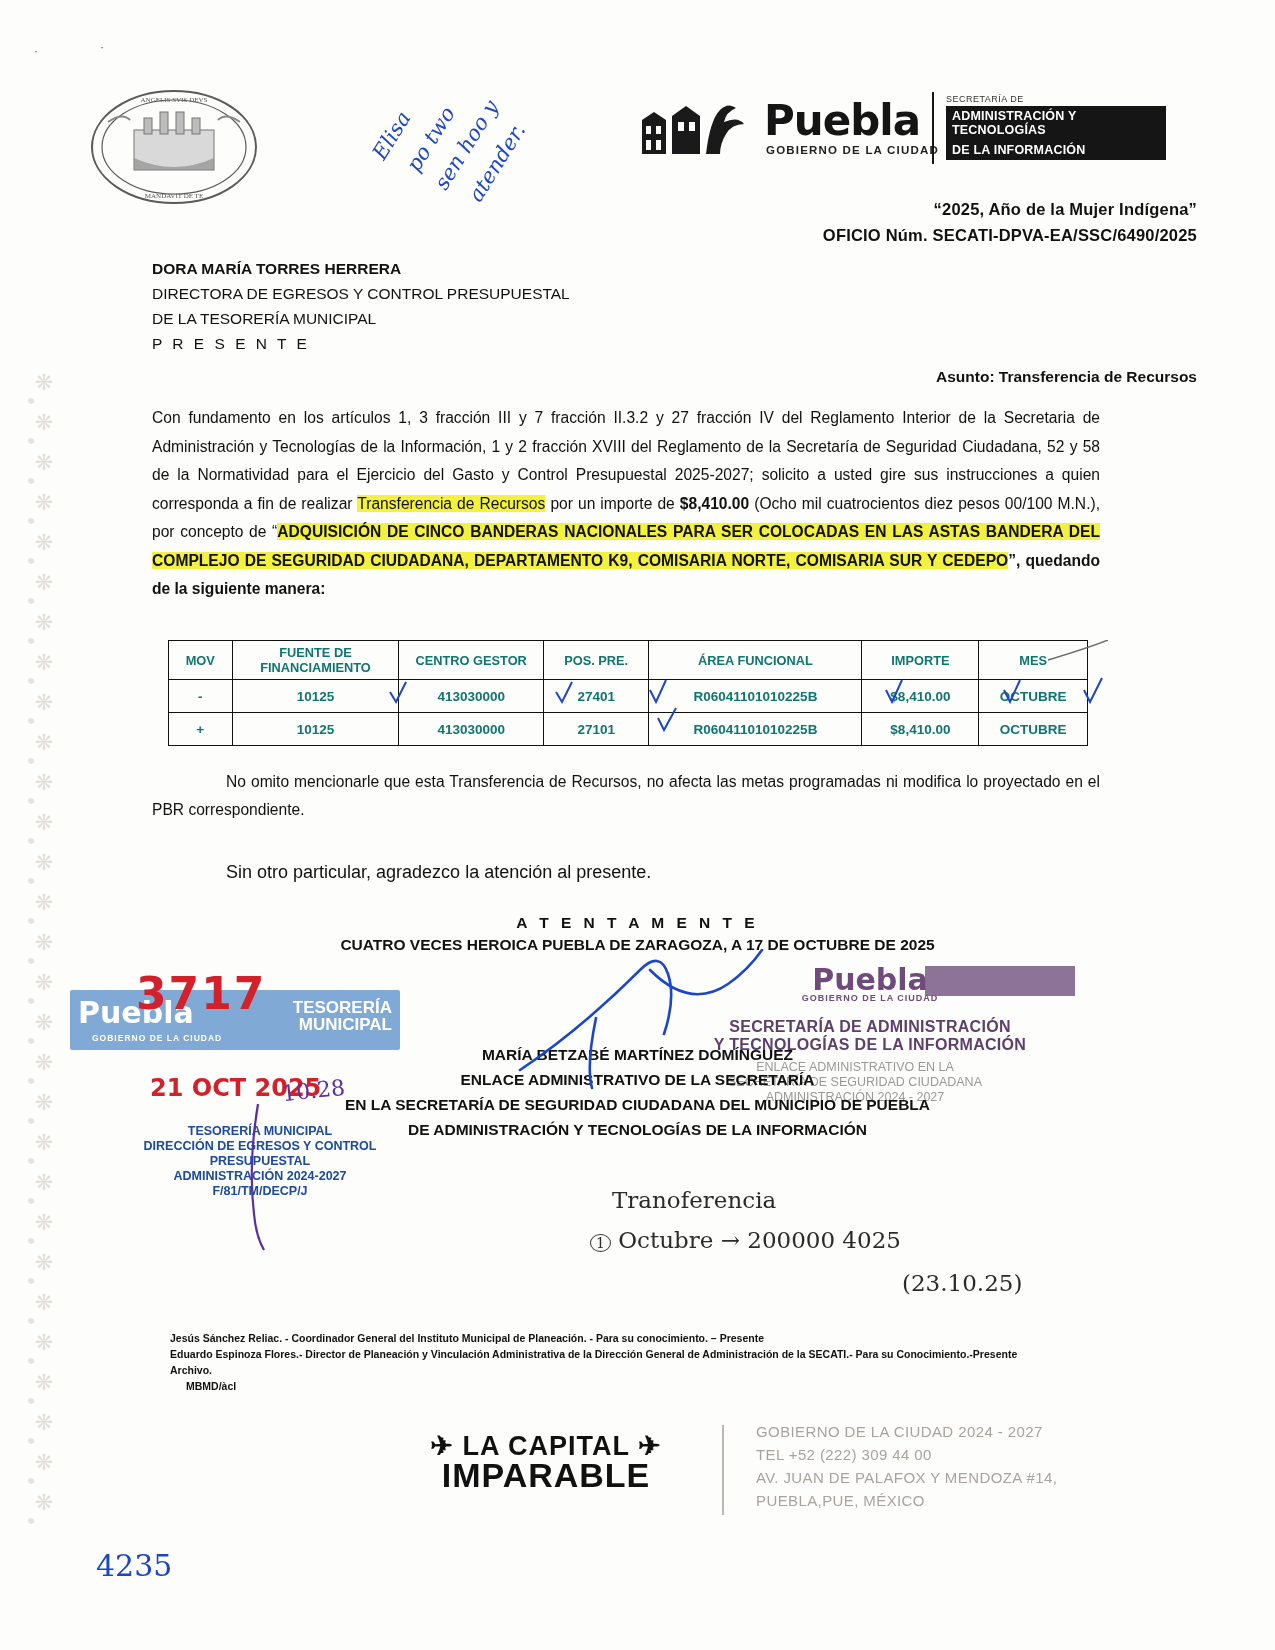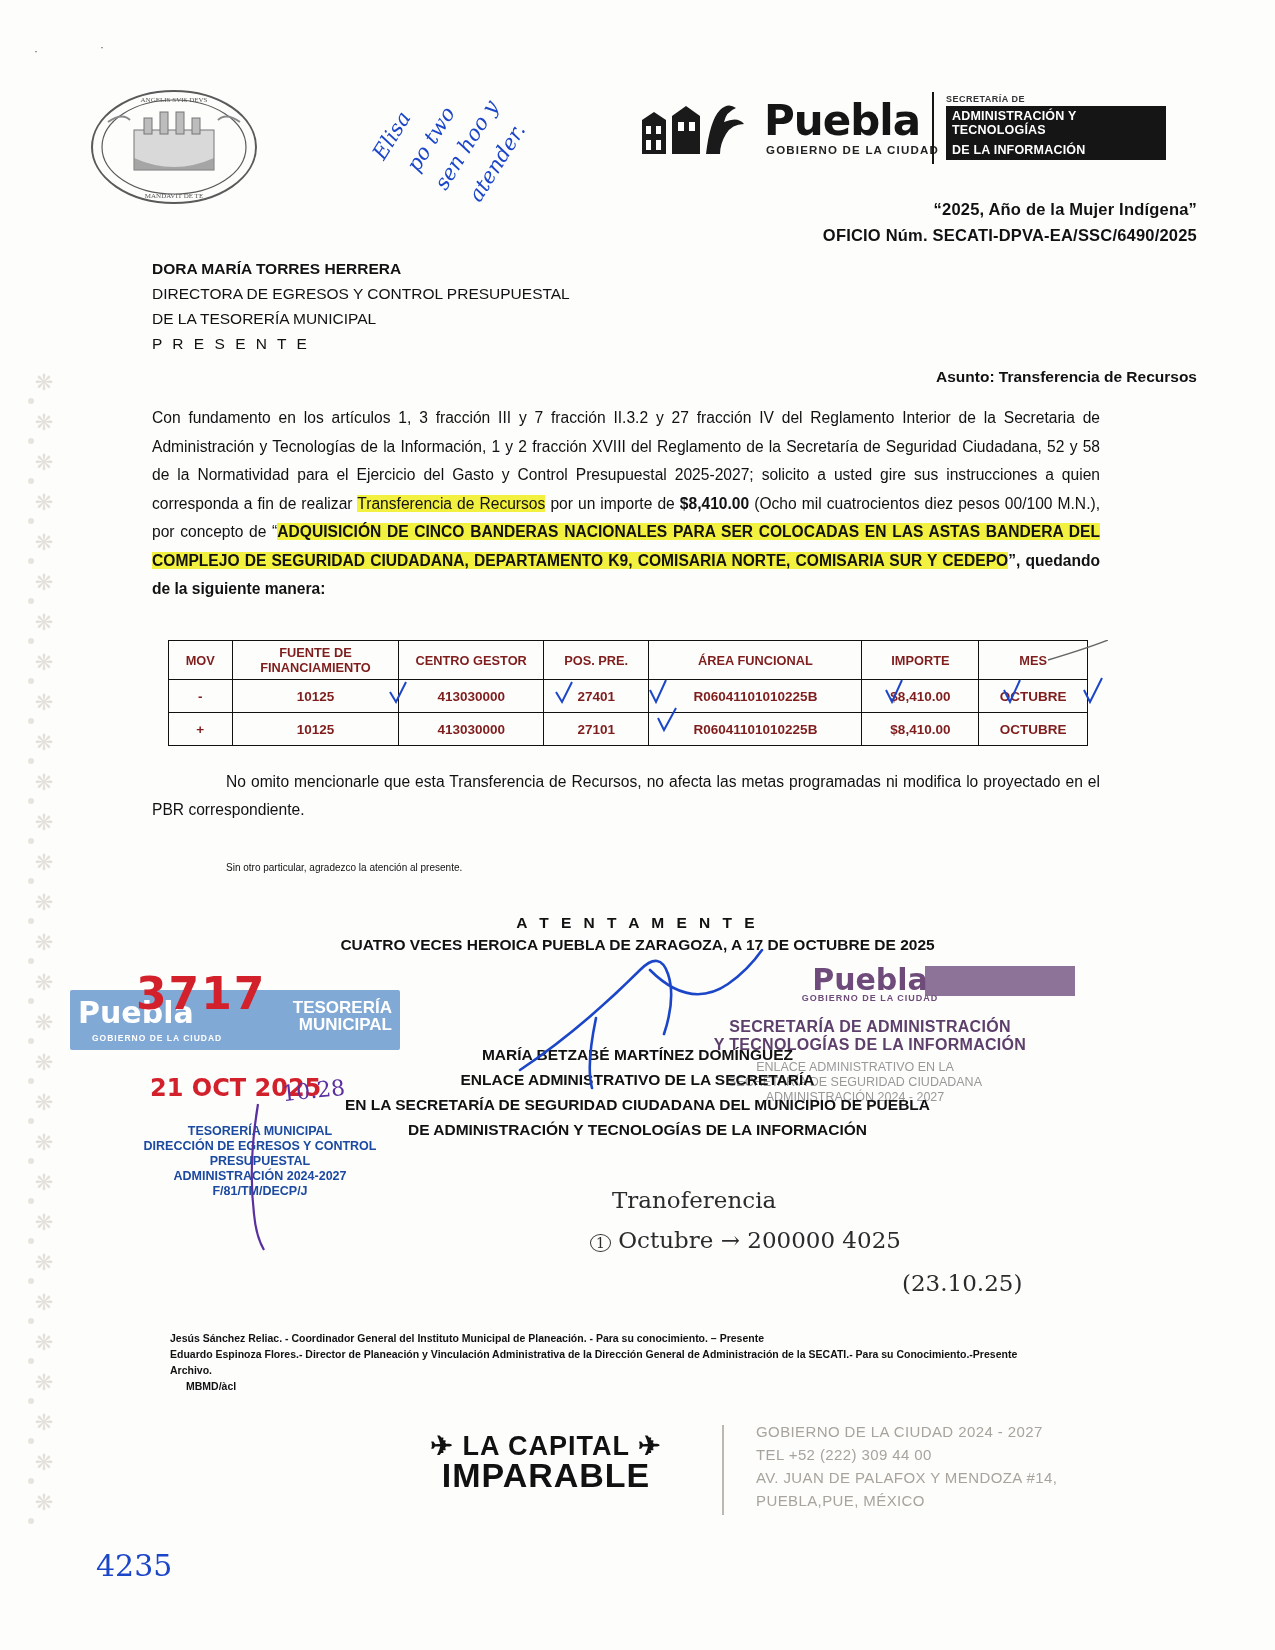--- a/index.html
+++ b/index.html
@@ -48,21 +48,21 @@
   .puebla-logo .sub {
     position:absolute; left:130px; top:52px;
     font-size:11.5px; font-weight:bold; letter-spacing:1.2px; color:#222;
   }
   .puebla-logo .divider {
     position:absolute; left:296px; top:0; width:2px; height:72px; background:#151515;
   }
   .puebla-logo .dep {
     position:absolute; left:310px; top:2px; width:220px;
   }
-  .puebla-logo .dep .l1 { font-size:9px; color:#333; letter-spacing:.5px;font-weight:bold; }
+  .puebla-logo .dep .l1 { font-size:9px; color:#333; letter-spacing:.5px; }
   .puebla-logo .dep .blk {
     background:#151515; color:#fff; font-weight:bold; font-size:12.5px;
     padding:3px 6px; line-height:14px; letter-spacing:.2px; margin-top:2px;
   }
 
   .year-slogan {
     position:absolute; right:78px; top:200px; text-align:right;
     font-size:16.5px; font-weight:bold; color:#111; letter-spacing:.2px;
   }
   .oficio {
@@ -86,31 +86,31 @@
   }
   .hl { background:#f3f13f; }
   .bold { font-weight:bold; }
 
   
   table.movs {
     position:absolute; left:168px; top:640px; width:920px;
     border-collapse:collapse; font-size:13.5px;
   }
   table.movs th, table.movs td {
-    border:1px solid #111; text-align:center; padding:4px 2px; color:#7f1d1d;
+    border:1px solid #111; text-align:center; padding:4px 2px; color:#0f766e;
   }
   table.movs th { font-weight:bold; font-size:12.8px; line-height:15px; }
   table.movs td { height:24px; font-weight:bold; }
 
   .para2 {
     position:absolute; left:152px; top:768px; width:948px;
     font-size:15.6px; line-height:28px; text-align:justify; text-indent:74px;
   }
   .para3 {
-    position:absolute; left:226px; top:862px; font-size:10px;
+    position:absolute; left:226px; top:862px; font-size:18px;
   }
 
   .closing {
     position:absolute; left:0; right:0; top:914px; text-align:center;
   }
   .closing .aten { font-size:15.5px; font-weight:bold; letter-spacing:4px; }
   .closing .place { font-size:15.5px; font-weight:bold; margin-top:4px; }
 
   .signer {
     position:absolute; left:0; right:0; top:1042px; text-align:center;

